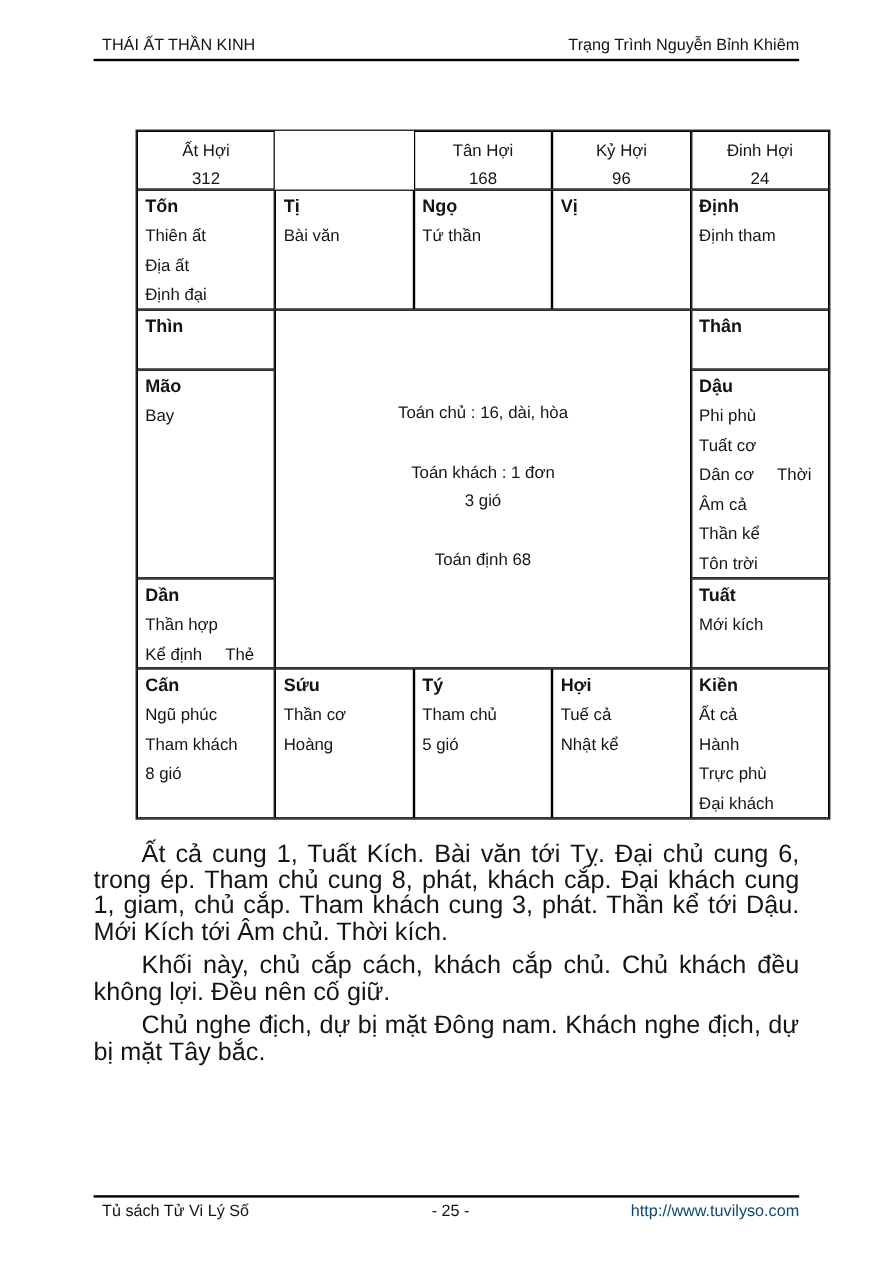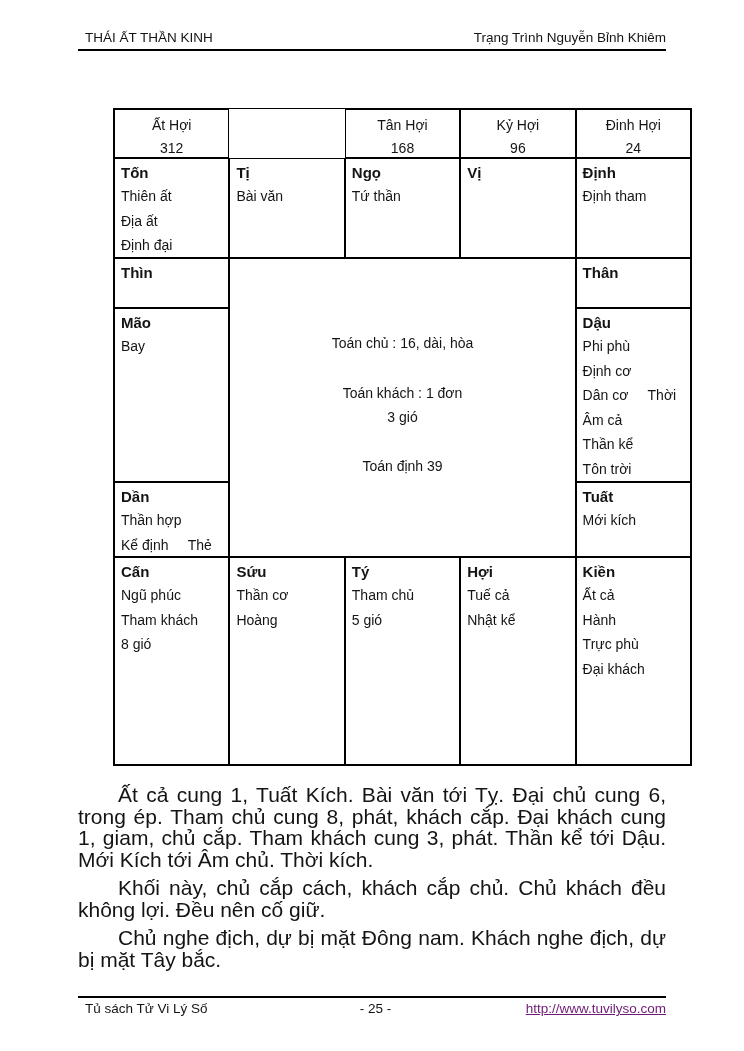--- a/index.html
+++ b/index.html
@@ -18,21 +18,21 @@
     padding-top: 30px;
     display: flex; justify-content: space-between; align-items: baseline;
     font-size: 13.5px;
     padding-left: 7px;
   }
   .rule { height: 2px; background: #000; margin-top: 4px; }
 
   
   .ptable {
     margin-left: 35px; margin-top: 57px;
-    width: 579px; height: 658px;
+    width: 579px; height: 575px;
     display: grid;
     grid-template-columns: repeat(5, 1fr);
     grid-template-rows: 49px 100px 50px 174px 75px auto;
     border: 1px solid #000;
     font-size: 14px;
   }
   .cell { border: 1px solid #000; padding: 3px 6px 0 6px; line-height: 24.5px; overflow: hidden; }
   .cell .hd { font-weight: bold; font-size: 15px; line-height: 22px; }
   .line { white-space: pre-wrap; }
   .ycell { text-align: center; padding-top: 4px; line-height: 22px; }
@@ -48,21 +48,21 @@
 
   
   .footer { position: absolute; left: 78px; right: 78px; top: 996px; }
   .ftr-row {
     display: flex; align-items: flex-start;
     font-size: 13.5px; margin-top: 3px; padding-left: 7px;
   }
   .ftr-row .fl { flex: 1; text-align: left; }
   .ftr-row .fc { flex: 1; text-align: center; }
   .ftr-row .fr { flex: 1; text-align: right; }
-  .ftr-row a { color: #701a75; text-decoration: underline; cursor: pointer; }
+  .ftr-row a { color: #0c4a6e; cursor: pointer; }
 </style>
 </head>
 <body>
 
 <div class="page">
 
   <div class="hdr-row">
     <span>THÁI ẤT THẦN KINH</span>
     <span>Trạng Trình Nguyễn Bỉnh Khiêm</span>
   </div>
@@ -133,32 +133,32 @@
       <div>
           <div class="line">Thần hợp</div>
           <div class="line">Kể định     Thẻ</div>
         </div>
     </div>
 
     <div class="cell ccell" style="grid-area:3/2/6/5">
       <div class="cl1">Toán chủ : 16, dài, hòa</div>
       <div class="cl2">Toán khách : 1 đơn</div>
       <div class="cl3">3 gió</div>
-      <div class="cl4">Toán định 39</div>
+      <div class="cl4">Toán định 68</div>
     </div>
 
     <div class="cell" style="grid-area:3/5/4/6">
       <div class="hd">Thân</div>
       <div></div>
     </div>
     <div class="cell" style="grid-area:4/5/5/6">
       <div class="hd">Dậu</div>
       <div>
           <div class="line">Phi phù</div>
-          <div class="line">Định cơ</div>
+          <div class="line">Tuất cơ</div>
           <div class="line">Dân cơ     Thời</div>
           <div class="line">Âm cả</div>
           <div class="line">Thần kể</div>
           <div class="line">Tôn trời</div>
         </div>
     </div>
     <div class="cell" style="grid-area:5/5/6/6">
       <div class="hd">Tuất</div>
       <div>
           <div class="line">Mới kích</div>

